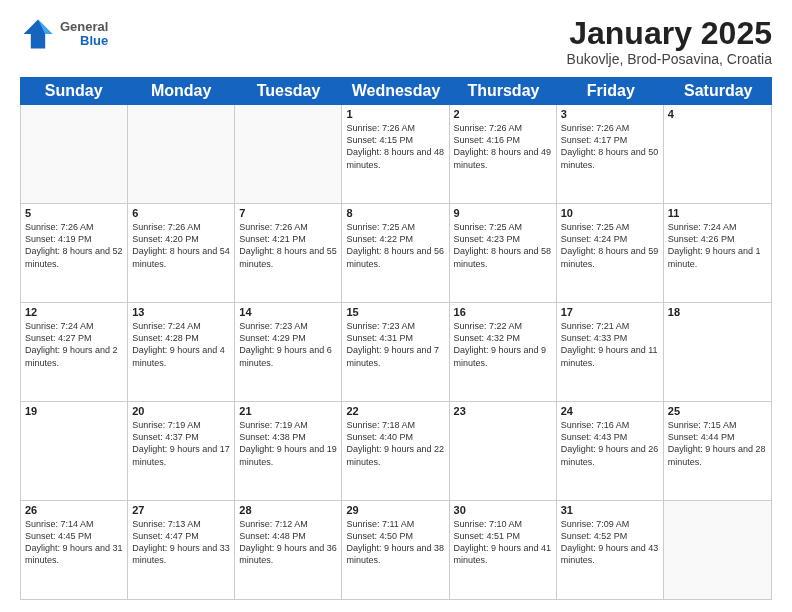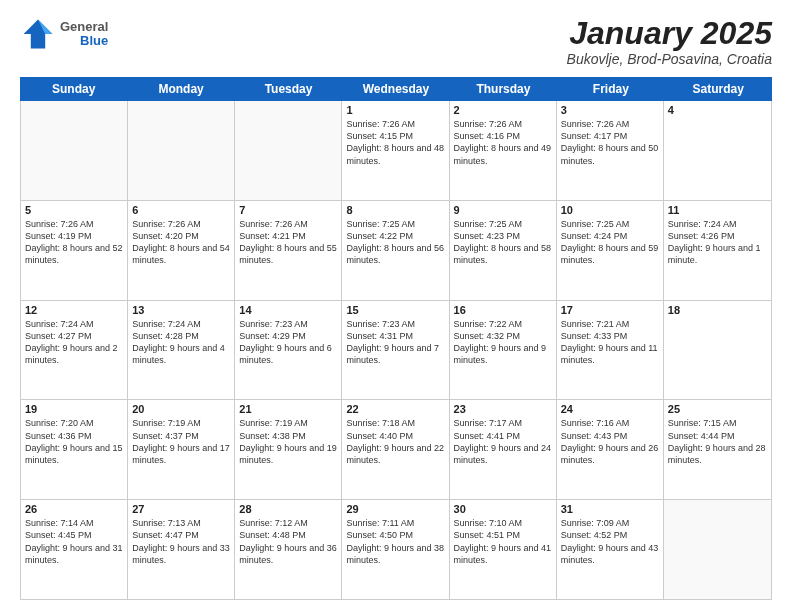--- a/index.html
+++ b/index.html
@@ -36,21 +36,20 @@
       line-height: 1.1;
     }
     .logo-text .general { color: #555; }
     .logo-text .blue { color: #1565c0; padding-left: 20px; }
     .logo-icon {
       width: 36px;
       height: 36px;
     }
     .title-block {
       text-align: right;
-      font-style: italic;
     }
     .title-block h1 {
       font-size: 32px;
       font-weight: bold;
       color: #222;
       line-height: 1.1;
     }
     .title-block h2 {
       font-size: 14px;
       color: #444;
@@ -59,21 +58,21 @@
     .calendar {
       flex: 1;
       display: flex;
       flex-direction: column;
     }
     .cal-header {
       display: grid;
       grid-template-columns: repeat(7, 1fr);
       background: #1565c0;
       color: #fff;
-      font-size: 12px;
+      font-size: 16px;
       font-weight: bold;
     }
     .cal-header-cell {
       padding: 5px 4px;
       text-align: center;
     }
     .cal-row {
       display: grid;
       grid-template-columns: repeat(7, 1fr);
       flex: 1;
@@ -271,24 +270,20 @@
 Daylight: 9 hours
 and 11 minutes.</div>
           </div>
           <div class="cal-cell">
             <div class="day-num">18</div>
           </div>
         </div>
         <div class="cal-row">
           <div class="cal-cell">
             <div class="day-num">19</div>
-            <div class="cell-info">Sunrise: 7:20 AM
-Sunset: 4:36 PM
-Daylight: 9 hours
-and 15 minutes.</div>
           </div>
           <div class="cal-cell">
             <div class="day-num">20</div>
             <div class="cell-info">Sunrise: 7:19 AM
 Sunset: 4:37 PM
 Daylight: 9 hours
 and 17 minutes.</div>
           </div>
           <div class="cal-cell">
             <div class="day-num">21</div>
@@ -299,24 +294,20 @@
           </div>
           <div class="cal-cell">
             <div class="day-num">22</div>
             <div class="cell-info">Sunrise: 7:18 AM
 Sunset: 4:40 PM
 Daylight: 9 hours
 and 22 minutes.</div>
           </div>
           <div class="cal-cell">
             <div class="day-num">23</div>
-            <div class="cell-info">Sunrise: 7:17 AM
-Sunset: 4:41 PM
-Daylight: 9 hours
-and 24 minutes.</div>
           </div>
           <div class="cal-cell">
             <div class="day-num">24</div>
             <div class="cell-info">Sunrise: 7:16 AM
 Sunset: 4:43 PM
 Daylight: 9 hours
 and 26 minutes.</div>
           </div>
           <div class="cal-cell">
             <div class="day-num">25</div>

